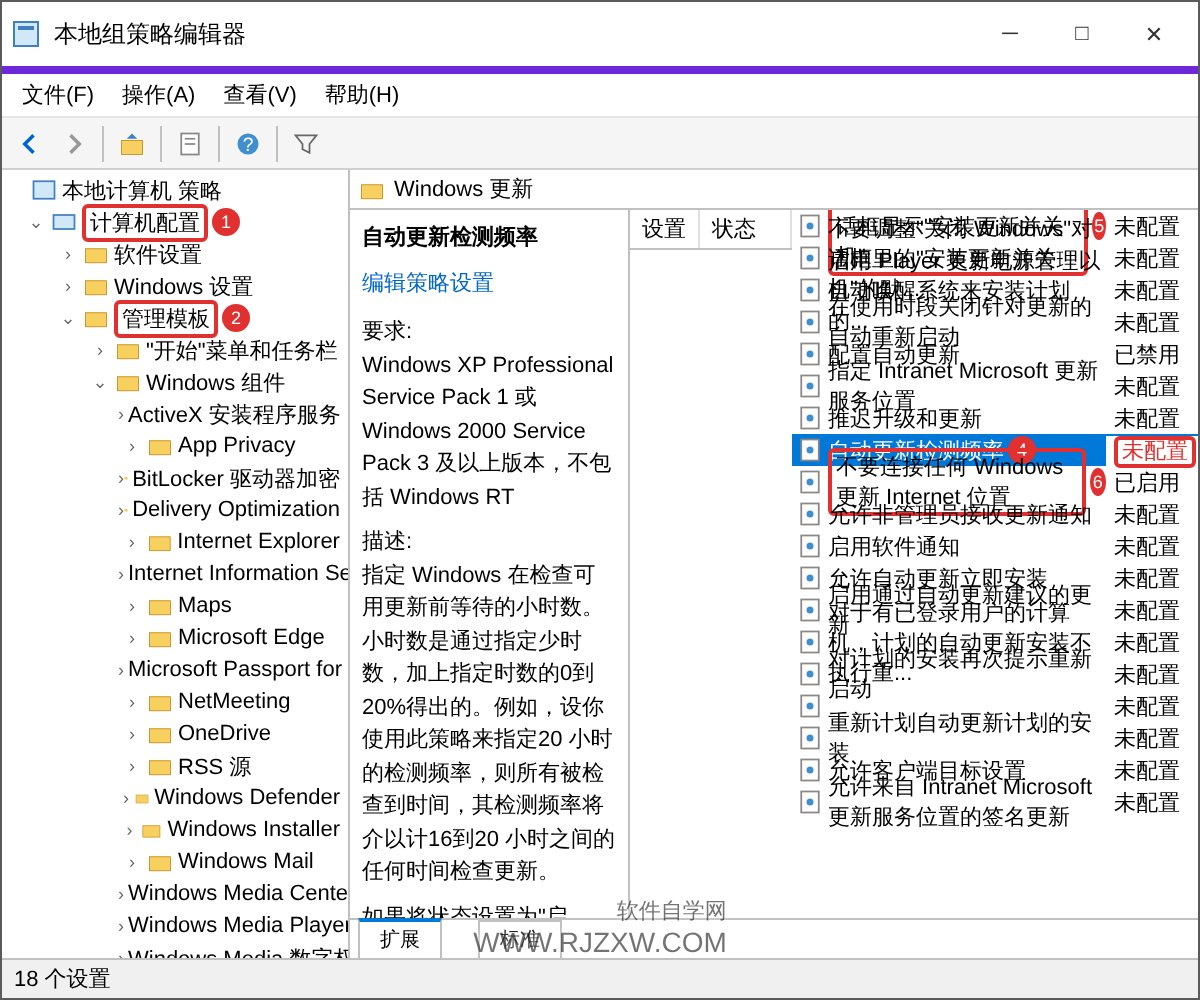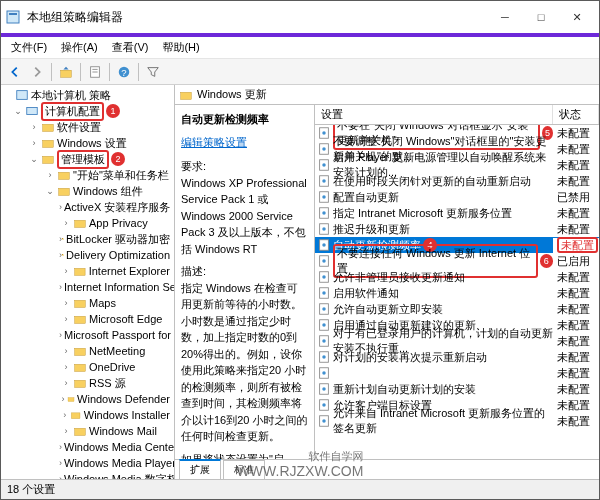--- a/index.html
+++ b/index.html
@@ -25,36 +25,36 @@
 .tn .fi{width:14px;height:14px;margin-right:2px;display:flex;align-items:center;justify-content:center}
 .tn .lbl{white-space:nowrap}
 .red{border:2px solid #e03030;border-radius:3px;padding:0 2px}
 .badge{display:inline-flex;width:14px;height:14px;border-radius:50%;background:#e03030;color:#fff;align-items:center;justify-content:center;font-size:9px;margin-left:2px}
 .right{flex:1;display:flex;flex-direction:column}
 .rhdr{height:20px;border-bottom:1px solid #c0c0c0;display:flex;align-items:center;padding:0 4px;background:#fff}
 .rhdr .fi{width:14px;height:14px;margin-right:4px}
 .rbody{flex:1;display:flex;overflow:hidden}
 .desc{width:140px;border-right:1px solid #c0c0c0;padding:6px;overflow-y:auto;font-size:10px;line-height:1.5}
 .desc .dtitle{font-weight:bold;margin-bottom:6px}
-.desc .link{color:#0066cc;text-decoration:underline;margin-bottom:8px;display:block}
+.desc .link{color:#0066cc;margin-bottom:8px;display:block}
 .desc .sec{margin-bottom:6px}
-.list{flex:1;display:flex;flex-direction:column;overflow:hidden}
+.list{flex:1;display:flex;flex-direction:row;overflow:hidden}
 .lhdr{height:20px;display:flex;border-bottom:1px solid #c0c0c0;background:#fff}
 .lhdr .col{padding:2px 6px;border-right:1px solid #e0e0e0}
 .lhdr .c1{flex:1}
 .lhdr .c2{width:46px}
 .lbody{flex:1;overflow-y:auto}
 .lr{display:flex;height:16px;align-items:center}
 .lr .c1{flex:1;display:flex;align-items:center;padding-left:2px;overflow:hidden}
 .lr .c2{width:46px;padding-left:4px}
 .lr .ico{width:14px;height:14px;margin-right:2px;flex-shrink:0}
 .lr.sel{background:#0078d7;color:#fff}
 .lr.sel .c2{background:#fff;color:#e03030}
 .tabs{height:20px;display:flex;border-top:1px solid #c0c0c0;padding:0 4px;align-items:flex-end}
-.tab{padding:2px 10px;border:1px solid #c0c0c0;border-bottom:none;background:#fff;margin-right:2px;font-size:10px}
+.tab{padding:2px 10px;border:1px solid #c0c0c0;border-bottom:none;background:#fff;margin-right:18px;font-size:10px}
 .tab.act{border-top:2px solid #0078d7}
 .status{height:20px;border-top:1px solid #c0c0c0;padding:2px 6px;display:flex;align-items:center;background:#f0f0f0}
 .watermark{position:absolute;bottom:20px;left:50%;transform:translateX(-50%);font-size:22px;font-weight:normal;color:rgba(0,0,0,0.55);text-align:right;pointer-events:none;line-height:1.2;text-shadow:0 0 3px #fff}
 .watermark .url{font-size:14px}
 .folder-ico{fill:#f8d060;stroke:#c09020;stroke-width:0.5}
 .policy-ico{fill:#fff;stroke:#888;stroke-width:1}
 .comp-ico{fill:#d0e8f8;stroke:#4080c0}
 </style>
 </head>
 <body>

